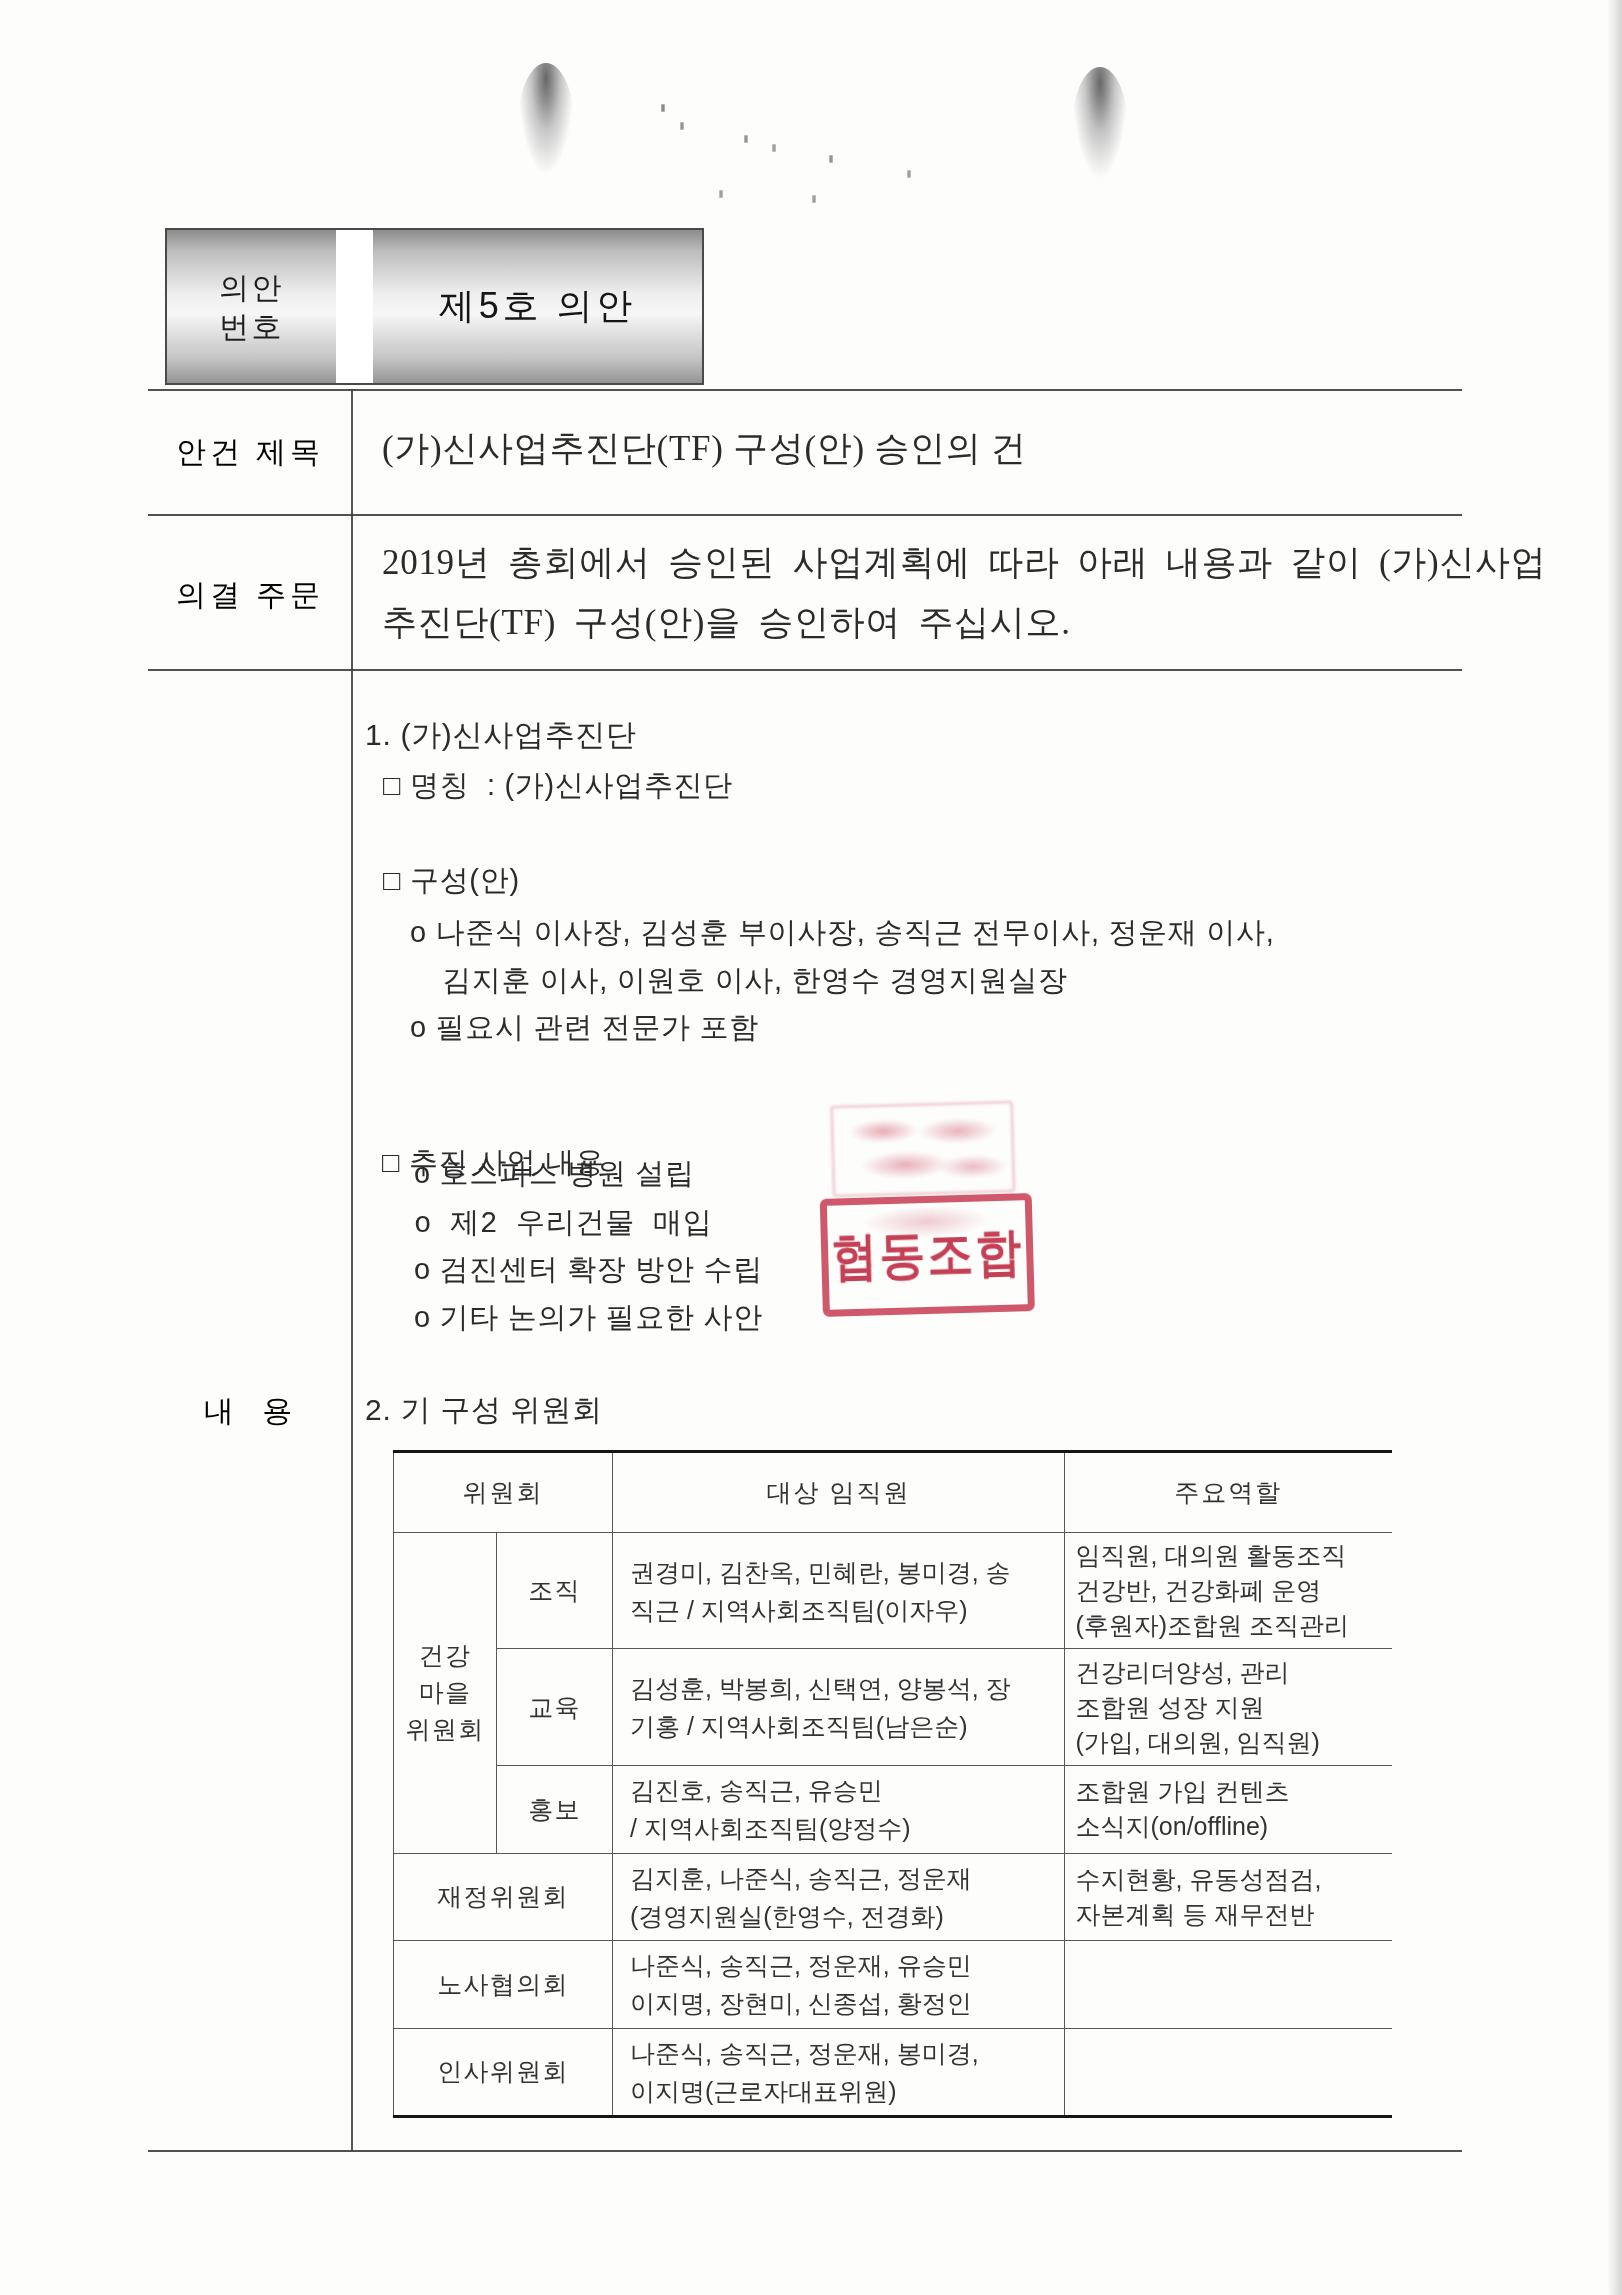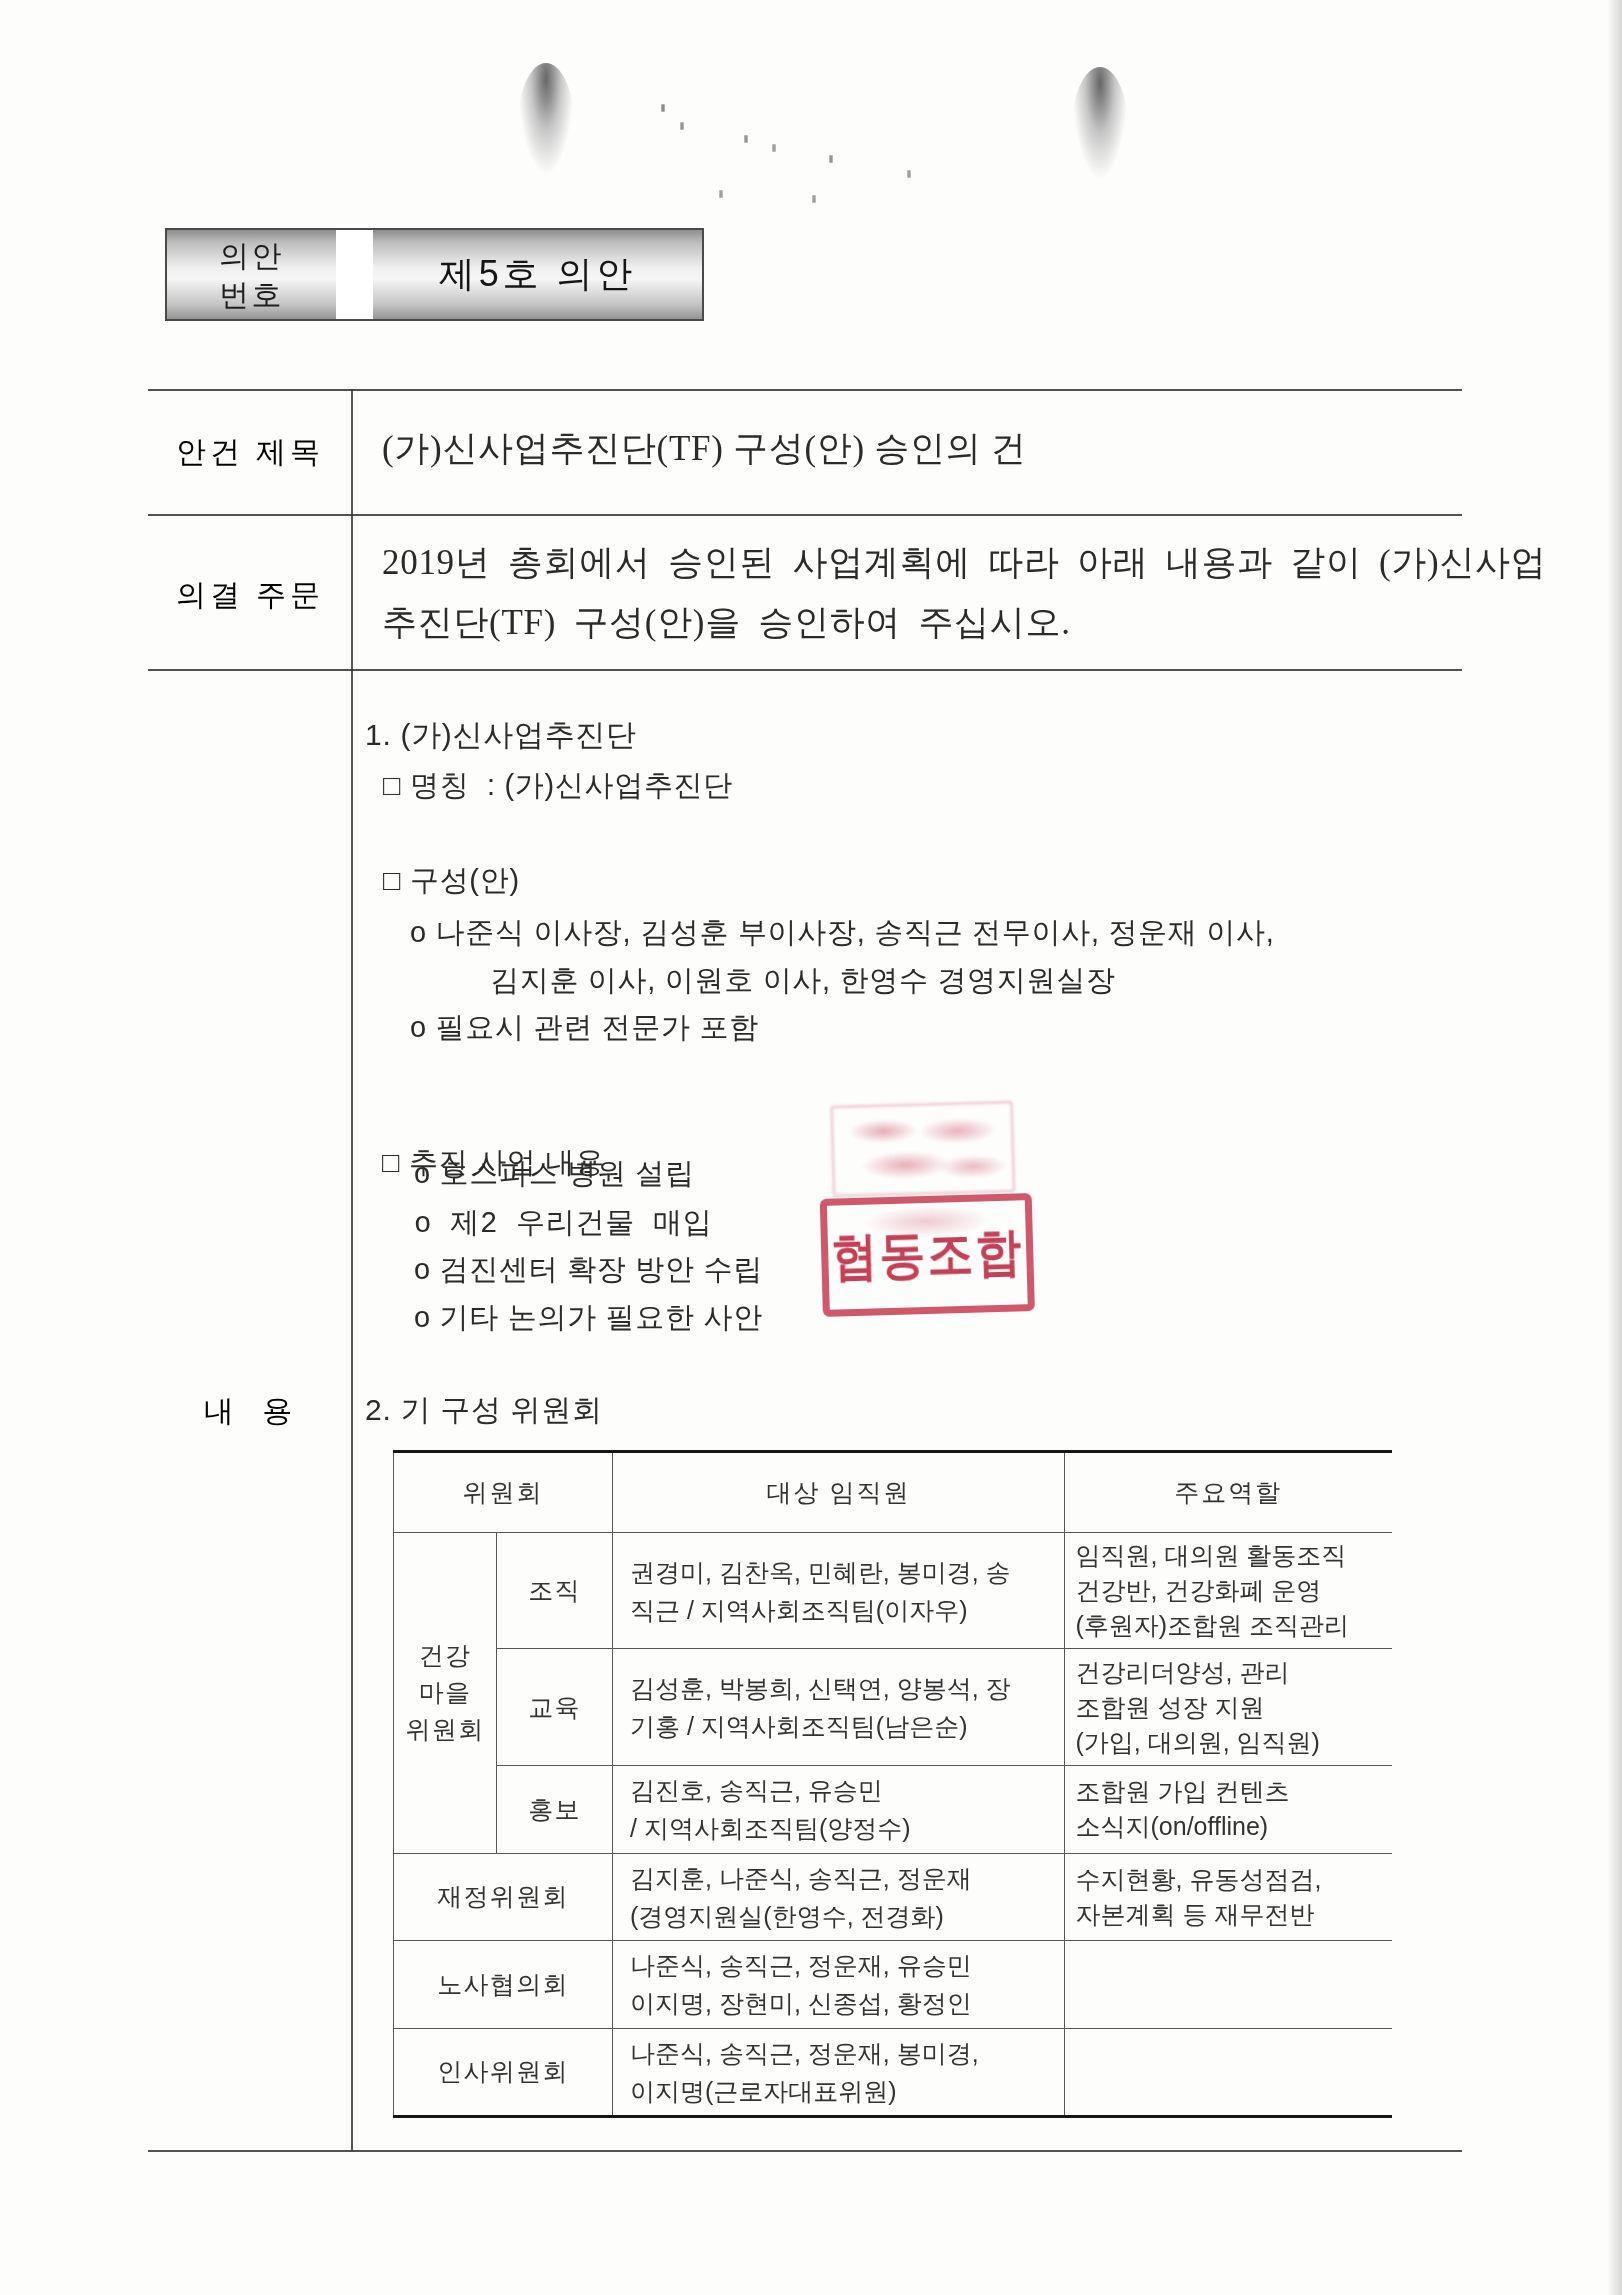--- a/index.html
+++ b/index.html
@@ -14,21 +14,21 @@
   .punch{position:absolute;width:58px;height:115px;
     border-radius:50% 50% 46% 46%/58% 58% 42% 42%;
     background:radial-gradient(ellipse at 50% 14%,#676767 0%,#8f8f8f 16%,#c6c6c6 36%,rgba(252,252,252,0) 68%);}
   .specks{position:absolute;left:0;top:0;width:2px;height:5.9px;background:transparent;
     box-shadow:662px 105px 0 0.7px rgba(45,45,45,.55),681px 123px 0 0.7px rgba(45,45,45,.5),
       745px 136px 0 0.7px rgba(45,45,45,.5),773px 145px 0 0.7px rgba(45,45,45,.45),
       830px 156px 0 0.7px rgba(45,45,45,.5),908px 171px 0 0.7px rgba(45,45,45,.45),
       720px 191px 0 0.7px rgba(45,45,45,.45),813px 196px 0 0.7px rgba(45,45,45,.45);}
   
   .agenda-box{
-    position:absolute;left:165px;top:228px;width:539px;height:93px;
+    position:absolute;left:165px;top:228px;width:539px;height:157px;
     border:2px solid #4a4a4a;box-sizing:border-box;display:flex;
     background:linear-gradient(180deg,#8d8d8d 0%,#bdbdbd 14%,#efefef 42%,#f6f6f6 55%,#c4c4c4 84%,#949494 100%);
   }
   .agenda-label{width:169px;display:flex;flex-direction:column;align-items:center;justify-content:center;
     font-size:30px;line-height:39px;letter-spacing:2.6px;color:#1e1e1e;}
   .agenda-notch{width:37px;background:#ffffff;height:100%;}
   .agenda-value{flex:1;display:flex;align-items:center;justify-content:center;
     font-size:36px;letter-spacing:3.9px;color:#151515;white-space:pre;}
   
   .hline{position:absolute;left:148px;width:1314px;height:2px;background:#3a3a3a;opacity:.88;}
@@ -103,21 +103,21 @@
   <div class="rowlab" style="top:1391px;">내  용</div>
 
   <div class="val" style="left:382px;top:425px;">(가)신사업추진단(TF) 구성(안) 승인의 건</div>
   <div class="val wsp" style="left:382px;top:539px;">2019년 총회에서 승인된 사업계획에 따라 아래 내용과 같이 (가)신사업</div>
   <div class="val wsp" style="left:382px;top:599px;">추진단(TF) 구성(안)을 승인하여 주십시오.</div>
 
   <div class="line heading" style="left:365px;top:715px;">1. (가)신사업추진단</div>
   <div class="line" style="left:383px;top:766px;">□ 명칭  : (가)신사업추진단</div>
   <div class="line" style="left:383px;top:861px;">□ 구성(안)</div>
   <div class="line" style="left:410px;top:913px;">o 나준식 이사장, 김성훈 부이사장, 송직근 전무이사, 정운재 이사,</div>
-  <div class="line" style="left:442px;top:961px;margin-left:48px;">김지훈 이사, 이원호 이사, 한영수 경영지원실장</div>
+  <div class="line" style="left:442px;top:961px;">김지훈 이사, 이원호 이사, 한영수 경영지원실장</div>
   <div class="line" style="left:410px;top:1008px;">o 필요시 관련 전문가 포함</div>
   <div class="line" style="left:382px;top:1103px;margin-top:40px;">□ 추진 사업 내용</div>
   <div class="line" style="left:414px;top:1154px;">o 호스피스 병원 설립</div>
   <div class="line" style="left:414px;top:1203px;font-family:Liberation Mono, monospace;">o 제2 우리건물 매입</div>
   <div class="line" style="left:414px;top:1250px;">o 검진센터 확장 방안 수립</div>
   <div class="line" style="left:414px;top:1298px;">o 기타 논의가 필요한 사안</div>
   <div class="line heading" style="left:365px;top:1390px;">2. 기 구성 위원회</div>
 
   <div class="stamp">
     <div class="stamp-top"></div>

